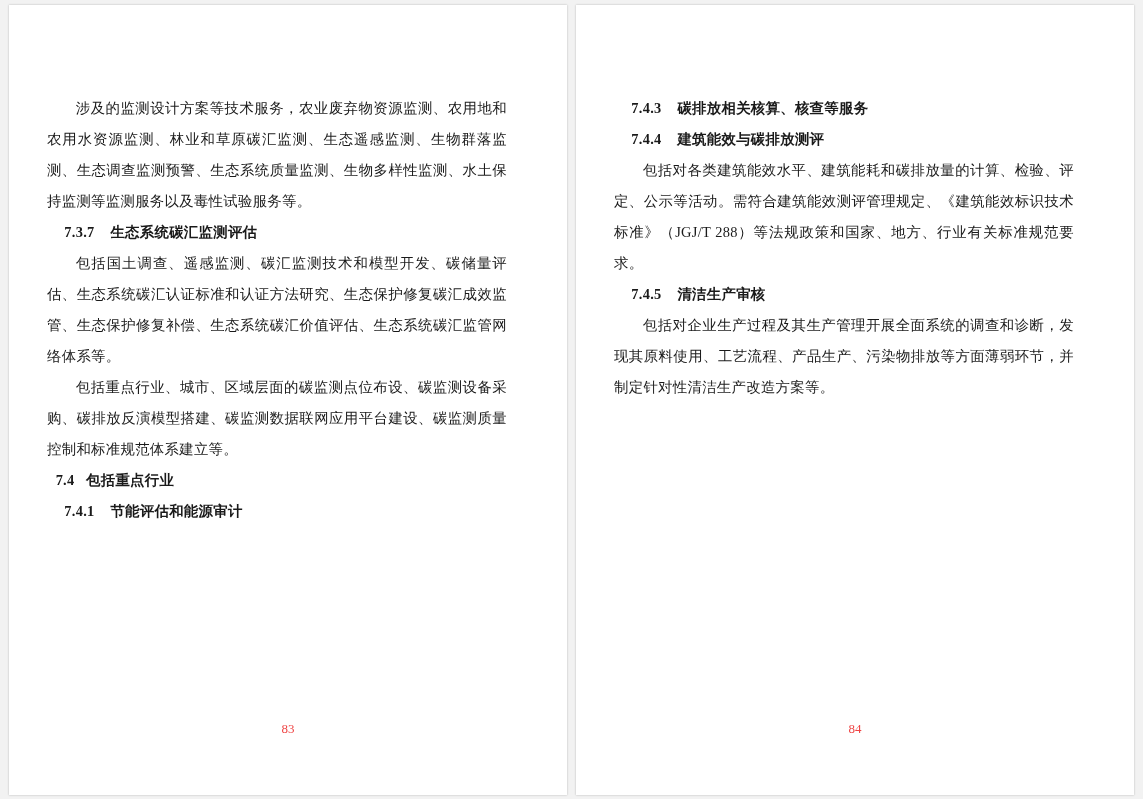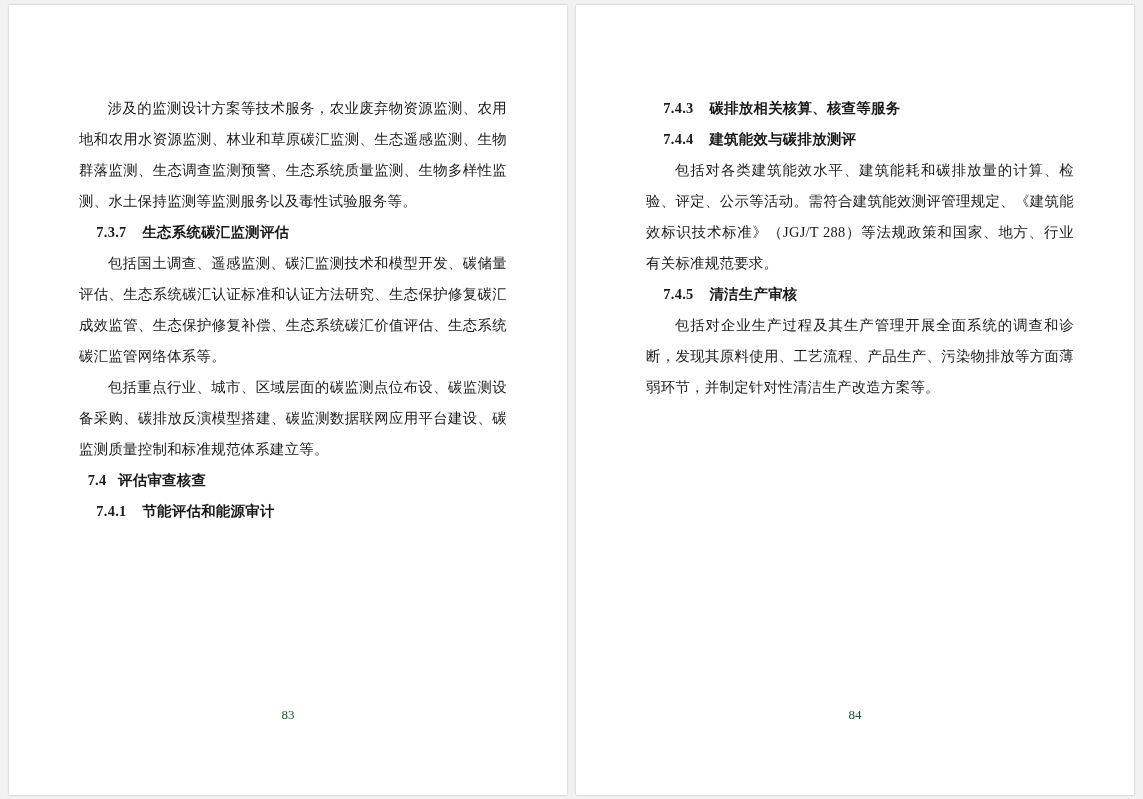--- a/index.html
+++ b/index.html
@@ -20,21 +20,21 @@
     padding: 5px 0 0 0;
     box-sizing: border-box;
     overflow: hidden;
   }
   .page {
     width: 558px;
     height: 790px;
     background: #ffffff;
     box-shadow: 0 0 2px rgba(0,0,0,0.25);
     box-sizing: border-box;
-    padding: 88px 60px 0 70px;
+    padding: 88px 60px 0 38px;
     position: relative;
     overflow: hidden;
   }
   .page-body {
     font-size: 14.4px;
     line-height: 31px;
     color: #1a1a1a;
     letter-spacing: 0.3px;
     text-align: justify;
     text-justify: inter-ideograph;
@@ -61,39 +61,39 @@
     font-weight: bold;
   }
   .heading-major .sp {
     display: inline-block;
     width: 0.8em;
   }
   .folio {
     position: absolute;
     left: 0;
     right: 0;
-    bottom: 72px;
+    bottom: 58px;
     text-align: center;
     font-size: 13px;
-    color: #14532d;
+    color: #ef4444;
     font-family: "Liberation Serif", serif;
   }
 </style>
 </head>
 <body>
 
 <div id="viewer">
 
   <div class="page">
     <div class="page-body">
         <p class="para">涉及的监测设计方案等技术服务，农业废弃物资源监测、农用地和农用水资源监测、林业和草原碳汇监测、生态遥感监测、生物群落监测、生态调查监测预警、生态系统质量监测、生物多样性监测、水土保持监测等监测服务以及毒性试验服务等。</p>
         <p class="heading"><span class="num">7.3.7</span><span class="sp"></span><span>生态系统碳汇监测评估</span></p>
         <p class="para">包括国土调查、遥感监测、碳汇监测技术和模型开发、碳储量评估、生态系统碳汇认证标准和认证方法研究、生态保护修复碳汇成效监管、生态保护修复补偿、生态系统碳汇价值评估、生态系统碳汇监管网络体系等。</p>
         <p class="para">包括重点行业、城市、区域层面的碳监测点位布设、碳监测设备采购、碳排放反演模型搭建、碳监测数据联网应用平台建设、碳监测质量控制和标准规范体系建立等。</p>
-        <p class="heading-major"><span class="num">7.4</span><span class="sp"></span><span>评估审查核查</span></p>
+        <p class="heading-major"><span class="num">7.4</span><span class="sp"></span><span>包括重点行业</span></p>
         <p class="heading"><span class="num">7.4.1</span><span class="sp"></span><span>节能评估和能源审计</span></p>
       </div>
     <div class="folio">83</div>
   </div>
 
   <div class="page">
     <div class="page-body">
         <p class="heading"><span class="num">7.4.3</span><span class="sp"></span><span>碳排放相关核算、核查等服务</span></p>
         <p class="heading"><span class="num">7.4.4</span><span class="sp"></span><span>建筑能效与碳排放测评</span></p>
         <p class="para">包括对各类建筑能效水平、建筑能耗和碳排放量的计算、检验、评定、公示等活动。需符合建筑能效测评管理规定、《建筑能效标识技术标准》（JGJ/T 288）等法规政策和国家、地方、行业有关标准规范要求。</p>

